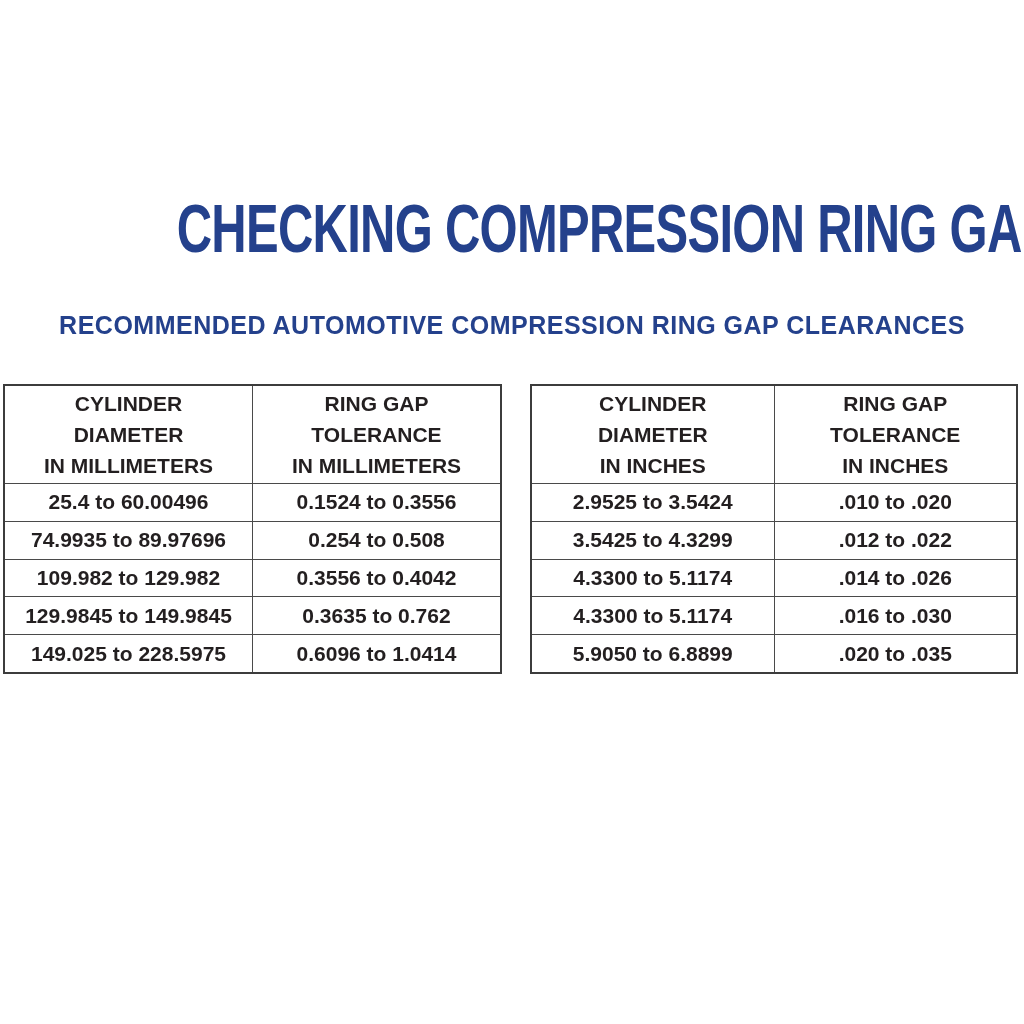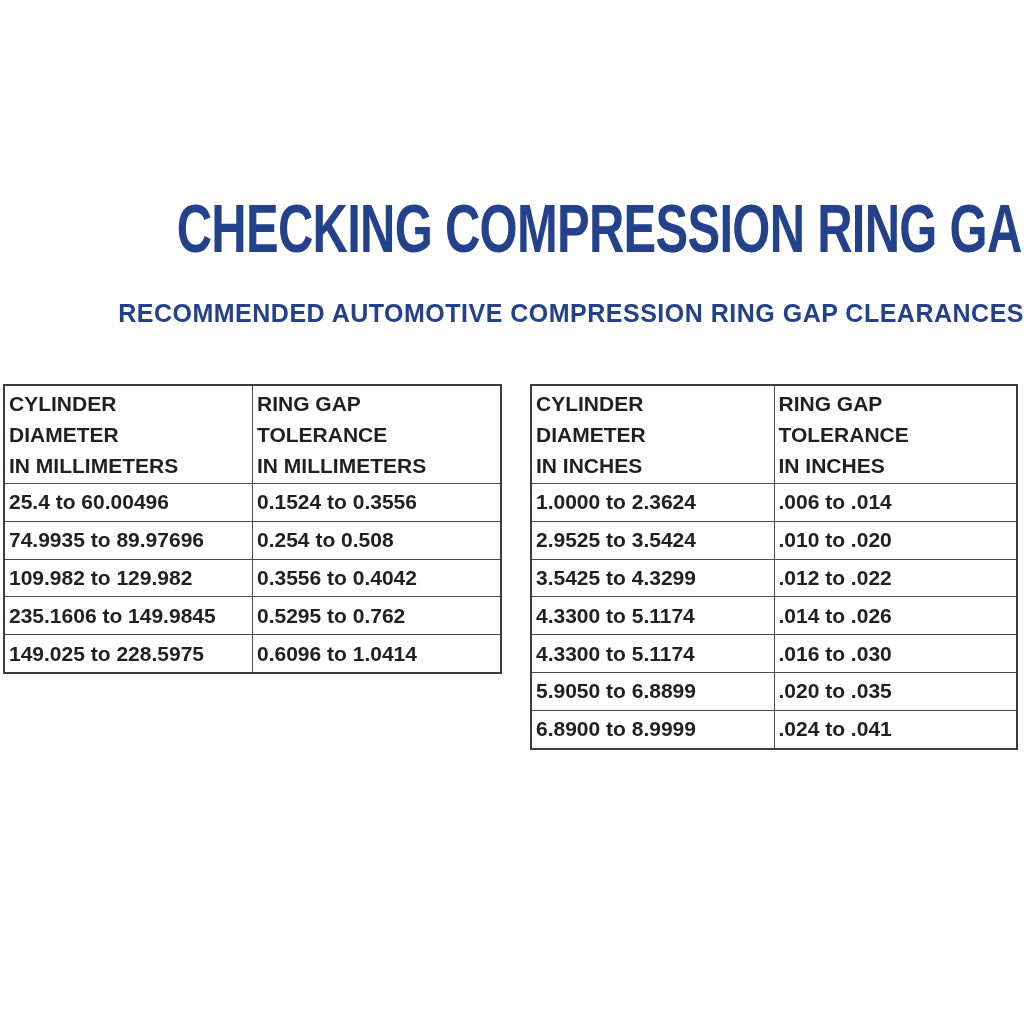--- a/index.html
+++ b/index.html
@@ -37,22 +37,22 @@
     display: inline-block;
     transform: scaleX(0.72);
     transform-origin: 50% 50%;
     letter-spacing: -1px;
   }
   .subtitle {
     position: absolute;
     top: 301px;
     left: 0;
     right: 0;
-    margin: 0;
-    text-align: right;
+    margin: 12px;
+    text-align: center;
     white-space: nowrap;
     font-size: 25px;
     font-weight: bold;
     letter-spacing: 0.5px;
     line-height: 25px;
     color: #24418c;
   }
   .tables {
     position: absolute;
     top: 384px;
@@ -65,21 +65,21 @@
     top: 0;
     border-collapse: collapse;
     table-layout: fixed;
     background: #ffffff;
     border: 2px solid #3c3c3c;
   }
   table.spec-table.left  { left: 3px;   width: 499px; }
   table.spec-table.right { left: 530px; width: 488px; }
   .spec-table th, .spec-table td {
     border: 1.5px solid #4a4a4a;
-    text-align: left;
+    text-align: center;
     vertical-align: middle;
     padding: 0 4px;
     overflow: hidden;
     margin-top: 24px;
   }
   .spec-table th {
     height: 97px;
     font-size: 21px;
     font-weight: bold;
     line-height: 31px;
@@ -129,22 +129,22 @@
         </tr>
         <tr>
           <td>74.9935 to 89.97696</td>
           <td>0.254 to 0.508</td>
         </tr>
         <tr>
           <td>109.982 to 129.982</td>
           <td>0.3556 to 0.4042</td>
         </tr>
         <tr>
-          <td>235.1606 to 149.9845</td>
-          <td>0.5295 to 0.762</td>
+          <td>129.9845 to 149.9845</td>
+          <td>0.3635 to 0.762</td>
         </tr>
         <tr>
           <td>149.025 to 228.5975</td>
           <td>0.6096 to 1.0414</td>
         </tr>
       </tbody>
     </table>
 
     <table class="spec-table right">
       <colgroup>
@@ -160,44 +160,36 @@
           </th>
           <th>
             <span class="hline">RING GAP</span>
             <span class="hline">TOLERANCE</span>
             <span class="hline">IN INCHES</span>
           </th>
         </tr>
       </thead>
       <tbody>
         <tr>
-          <td>1.0000 to 2.3624</td>
-          <td>.006 to .014</td>
-        </tr>
-        <tr>
           <td>2.9525 to 3.5424</td>
           <td>.010 to .020</td>
         </tr>
         <tr>
           <td>3.5425 to 4.3299</td>
           <td>.012 to .022</td>
         </tr>
         <tr>
           <td>4.3300 to 5.1174</td>
           <td>.014 to .026</td>
         </tr>
         <tr>
           <td>4.3300 to 5.1174</td>
           <td>.016 to .030</td>
         </tr>
         <tr>
           <td>5.9050 to 6.8899</td>
           <td>.020 to .035</td>
         </tr>
-        <tr>
-          <td>6.8900 to 8.9999</td>
-          <td>.024 to .041</td>
-        </tr>
       </tbody>
     </table>
 
   </div>
 </div>
 
 </body></html>

